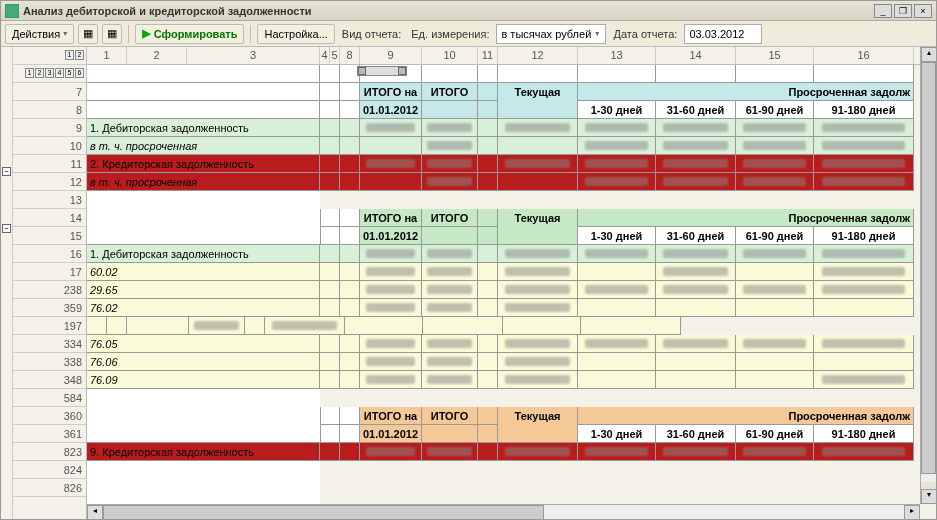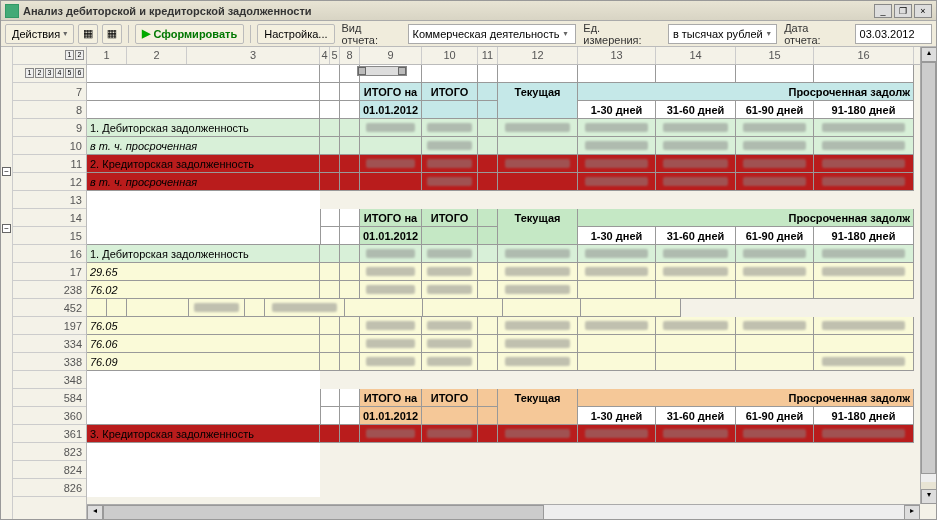--- a/index.html
+++ b/index.html
@@ -78,21 +78,20 @@
 
 <div class="toolbar">
   <div class="tbtn drop">Действия</div>
   <div class="tico">▦</div>
   <div class="tico">▦</div>
   <div class="sep"></div>
   <div class="tbtn run">Сформировать</div>
   <div class="sep"></div>
   <div class="tbtn">Настройка...</div>
   <span class="lbl">Вид отчета:</span>
-  <div class="inp drop" style="width:170px">Коммерческая деятельность</div>
   <span class="lbl">Ед. измерения:</span>
   <div class="inp drop" style="width:110px">в тысячах рублей</div>
   <span class="lbl">Дата отчета:</span>
   <div class="inp date">03.03.2012</div>
 </div>
 
 <div class="main">
   <div class="outline">
     <div class="axis">
       <div class="pm">−</div>
@@ -117,21 +116,21 @@
       <div class="rnum">9</div>
       <div class="rnum">10</div>
       <div class="rnum">11</div>
       <div class="rnum">12</div>
       <div class="rnum">13</div>
       <div class="rnum">14</div>
       <div class="rnum">15</div>
       <div class="rnum">16</div>
       <div class="rnum">17</div>
       <div class="rnum">238</div>
-      <div class="rnum">452</div>
+      <div class="rnum">359</div>
       <div class="rnum">197</div>
       <div class="rnum">334</div>
       <div class="rnum">338</div>
       <div class="rnum">348</div>
       <div class="rnum">584</div>
       <div class="rnum">360</div>
       <div class="rnum">361</div>
       <div class="rnum">823</div>
       <div class="rnum">824</div>
       <div class="rnum">826</div>
@@ -347,20 +346,43 @@
             <div class="blur"></div>
           </div>
           <div class="gc w15 rg">
             <div class="blur"></div>
           </div>
           <div class="gc w16 rg">
             <div class="blur"></div>
           </div>
         </div>
       <div class="gr">
+          <div class="gc w-lab ry ital bold">60.02</div>
+          <div class="gc w45 ry"></div>
+          <div class="gc w8 ry"></div>
+          <div class="gc w9 ry">
+            <div class="blur"></div>
+          </div>
+          <div class="gc w10 ry">
+            <div class="blur"></div>
+          </div>
+          <div class="gc w11 ry"></div>
+          <div class="gc w12 ry">
+            <div class="blur"></div>
+          </div>
+          <div class="gc w13 ry"></div>
+          <div class="gc w14 ry">
+            <div class="blur"></div>
+          </div>
+          <div class="gc w15 ry"></div>
+          <div class="gc w16 ry">
+            <div class="blur"></div>
+          </div>
+        </div>
+      <div class="gr">
           <div class="gc w-lab ry ital bold">29.65</div>
           <div class="gc w45 ry"></div>
           <div class="gc w8 ry"></div>
           <div class="gc w9 ry">
             <div class="blur"></div>
           </div>
           <div class="gc w10 ry">
             <div class="blur"></div>
           </div>
           <div class="gc w11 ry"></div>
@@ -503,21 +525,21 @@
         <div class="gc w9 hdr-ong">01.01.2012</div>
         <div class="gc w10 hdr-ong"></div>
           <div class="gc w11 hdr-ong"></div>
           <div class="gc w12 hdr-ong"></div>
         <div class="gc w13 hdr-w">1-30 дней</div>
         <div class="gc w14 hdr-w">31-60 дней</div>
         <div class="gc w15 hdr-w">61-90 дней</div>
         <div class="gc w16 hdr-w">91-180 дней</div>
       </div>
       <div class="gr">
-          <div class="gc w-lab ro bold">3. Кредиторская задолженность</div>
+          <div class="gc w-lab ro bold">9. Кредиторская задолженность</div>
           <div class="gc w45 ro"></div>
           <div class="gc w8 ro"></div>
           <div class="gc w9 ro">
             <div class="blur"></div>
           </div>
           <div class="gc w10 ro">
             <div class="blur"></div>
           </div>
           <div class="gc w11 ro"></div>
           <div class="gc w12 ro">

